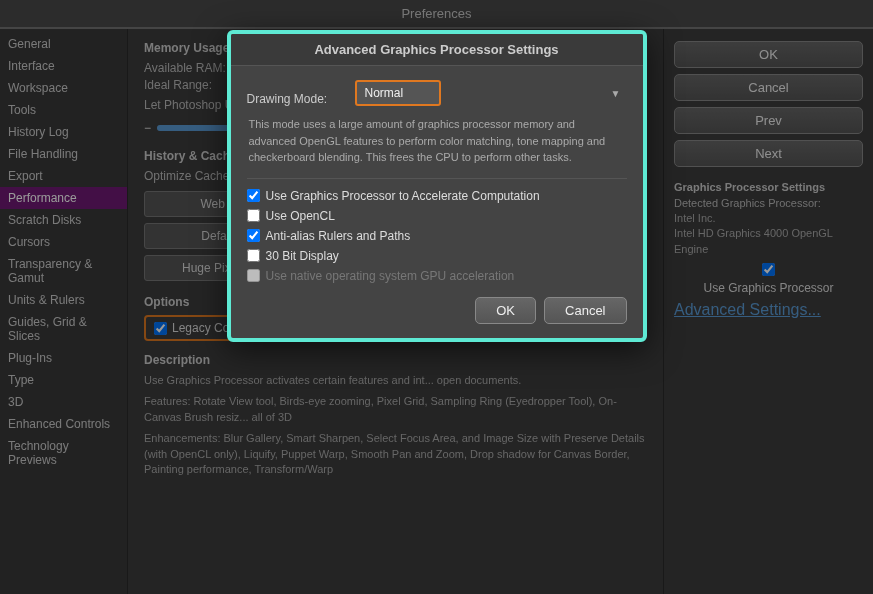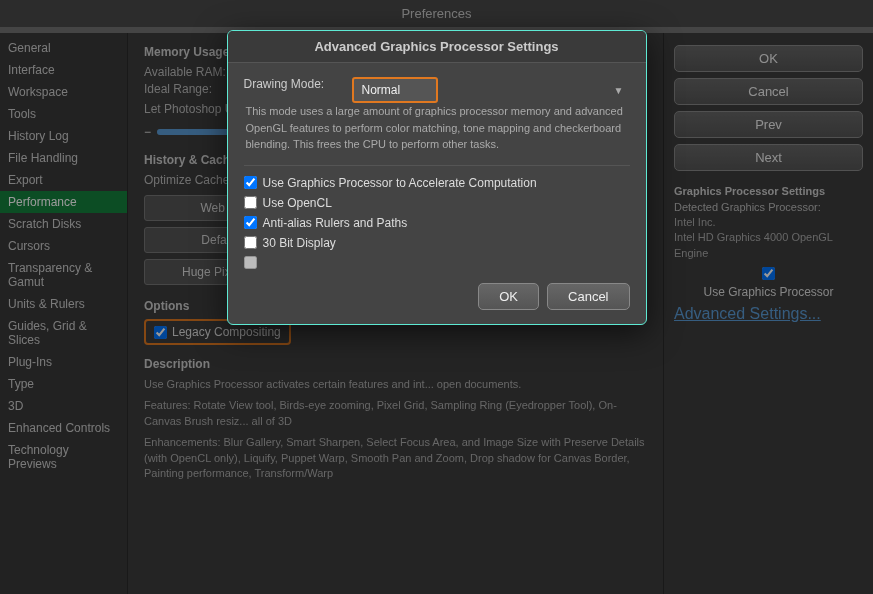--- a/index.html
+++ b/index.html
@@ -14,21 +14,21 @@
       position: relative;
     }
 
     
     .title-bar {
       background: #4a4a4a;
       text-align: center;
       padding: 6px;
       font-size: 13px;
       color: #ccc;
-      border-bottom: 6px solid #737373;
+      border-bottom: 2px solid #737373;
     }
 
     .main-container {
       display: flex;
       height: calc(594px - 28px);
     }
 
     
     .sidebar {
       width: 128px;
@@ -38,21 +38,21 @@
       flex-shrink: 0;
     }
 
     .sidebar-item {
       padding: 4px 8px;
       font-size: 12px;
       color: #ccc;
       cursor: pointer;
     }
     .sidebar-item.active {
-      background: #15803d;
+      background: #701a75;
       color: #fff;
     }
 
     
     .main-content {
       flex: 1;
       background: #3c3c3c;
       padding: 12px 16px;
       overflow-y: auto;
       position: relative;
@@ -249,21 +249,21 @@
       background: rgba(0,0,0,0.4);
       z-index: 10;
       display: flex;
       align-items: flex-start;
       justify-content: center;
       padding-top: 30px;
     }
 
     .modal {
       background: #444;
-      border: 1px solid #5eead4;
+      border: 4px solid #5eead4;
       border-radius: 6px;
       width: 420px;
       box-shadow: 0 8px 32px rgba(0,0,0,0.6);
       overflow: hidden;
     }
 
     .modal-titlebar {
       background: #3a3a3a;
       padding: 8px 12px;
       font-size: 13px;
@@ -272,21 +272,22 @@
       border-bottom: 1px solid #555;
       text-align: center;
     }
 
     .modal-body {
       padding: 14px 16px;
     }
 
     .modal-row {
       display: flex;
-      align-items: flex-start;
+      align-items: flex-end;
+      margin-bottom: 10px;
       gap: 8px;
     }
 
     .modal-label {
       font-size: 12px;
       color: #ccc;
       min-width: 100px;
     }
 
     .drawing-mode-select {
@@ -496,20 +497,21 @@
       <div class="modal-checkbox-row">
         <input type="checkbox" checked="" style="">
         <span>Anti-alias Rulers and Paths</span>
       </div>
       <div class="modal-checkbox-row">
         <input type="checkbox" style="">
         <span>30 Bit Display</span>
       </div>
       <div class="modal-checkbox-row disabled">
         <input type="checkbox" disabled="" style="">
+        <span style="color:#777;">Use native operating system GPU acceleration</span>
       </div>
 
       <div class="modal-footer">
         <button class="modal-btn">OK</button>
         <button class="modal-btn">Cancel</button>
       </div>
     </div>
   </div>
 </div>
 

